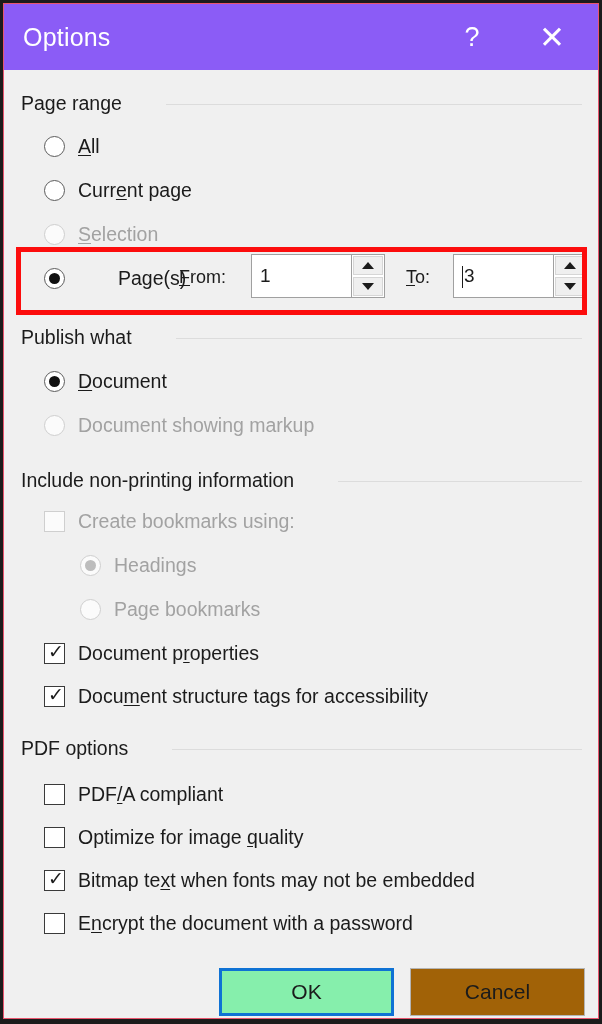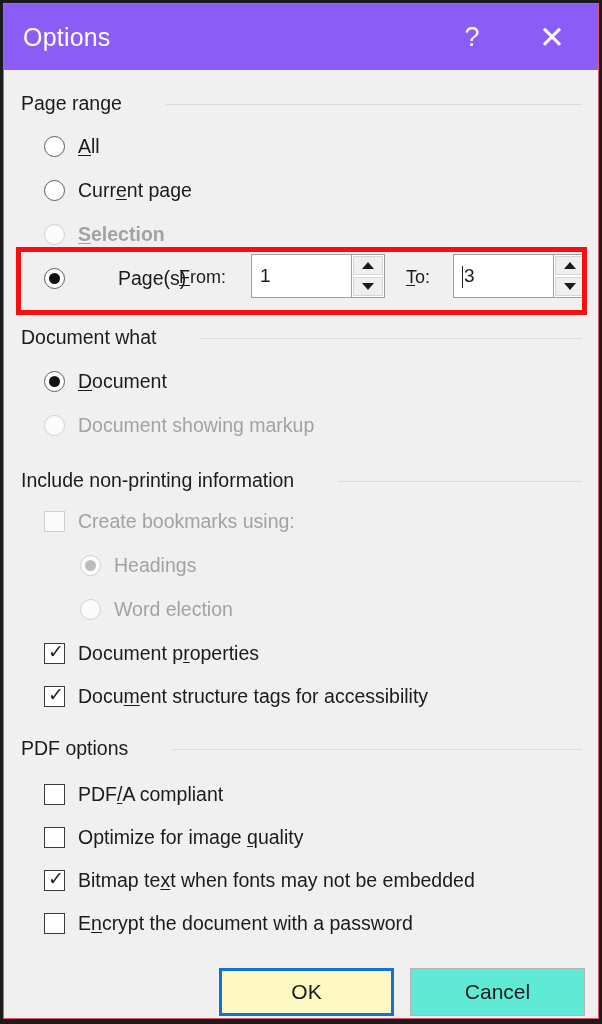--- a/index.html
+++ b/index.html
@@ -240,25 +240,25 @@
     background: #e3e3e3;
     box-sizing: border-box;
     display: flex;
     align-items: center;
     justify-content: center;
     font-size: 21px;
     color: #1b1b1b;
   }
   #ok-button {
     border: 3px solid #0f72d4;
-    background: #fef9c3;
+    background: #86efac;
   }
   #cancel-button {
     border: 1.5px solid #b4b4b4;
-    background: #5eead4;
+    background: #a16207;
   }
 </style>
 </head>
 <body>
 
 <div id="screen">
   <div id="window">
 
     <div id="titlebar">
       <div id="title-text">Options</div>
@@ -277,21 +277,21 @@
       <div class="row" style="left:40px; top:65px;text-align:center;">
         <span class="radio"></span>
         <span class="lbl"><span class="acc">A</span>ll</span>
       </div>
 
       <div class="row" style="left:40px; top:109px;">
         <span class="radio"></span>
         <span class="lbl">Curr<span class="acc">e</span>nt page</span>
       </div>
 
-      <div class="row" style="left:40px; top:153px;font-weight:bold;">
+      <div class="row" style="left:40px; top:153px;">
         <span class="radio disabled"></span>
         <span class="lbl disabled"><span class="acc">S</span>election</span>
       </div>
 
       <div class="row" style="left:40px; top:197px;gap:40px;">
         <span class="radio checked"></span>
         <span class="lbl">Pa<span class="acc">g</span>e(s)</span>
       </div>
 
       <div class="row" style="left:175px; top:197px;">
@@ -325,21 +325,21 @@
             </div>
           <div class="spin-btn">
               <span class="arrow-down"></span>
             </div>
         </div>
       </div>
 
       <div id="annotation-box" style="left:12px; top:177px; width:571px; height:68px;"></div>
 
       <div class="group-head" style="top:256px;">
-        <span class="gh-label">Document what</span>
+        <span class="gh-label">Publish what</span>
         <span class="gh-rule"></span>
       </div>
 
       <div class="row" style="left:40px; top:344px;">
         <span class="radio disabled"></span>
         <span class="lbl disabled">Document showing markup</span>
       </div>
 
       <div class="row" style="left:40px; top:300px;">
         <span class="radio checked"></span>
@@ -356,21 +356,21 @@
         <span class="lbl disabled">Headings</span>
       </div>
 
       <div class="row" style="left:40px; top:440px;">
         <span class="checkbox disabled"></span>
         <span class="lbl disabled">Create bookmarks using:</span>
       </div>
 
       <div class="row" style="left:76px; top:528px;">
         <span class="radio disabled"></span>
-        <span class="lbl disabled">Word election</span>
+        <span class="lbl disabled">Page bookmarks</span>
       </div>
 
       <div class="row" style="left:40px; top:572px;">
         <span class="checkbox">
             <span class="check-glyph">✓</span>
           </span>
         <span class="lbl">Document p<span class="acc">r</span>operties</span>
       </div>
 
       <div class="row" style="left:40px; top:615px;">

